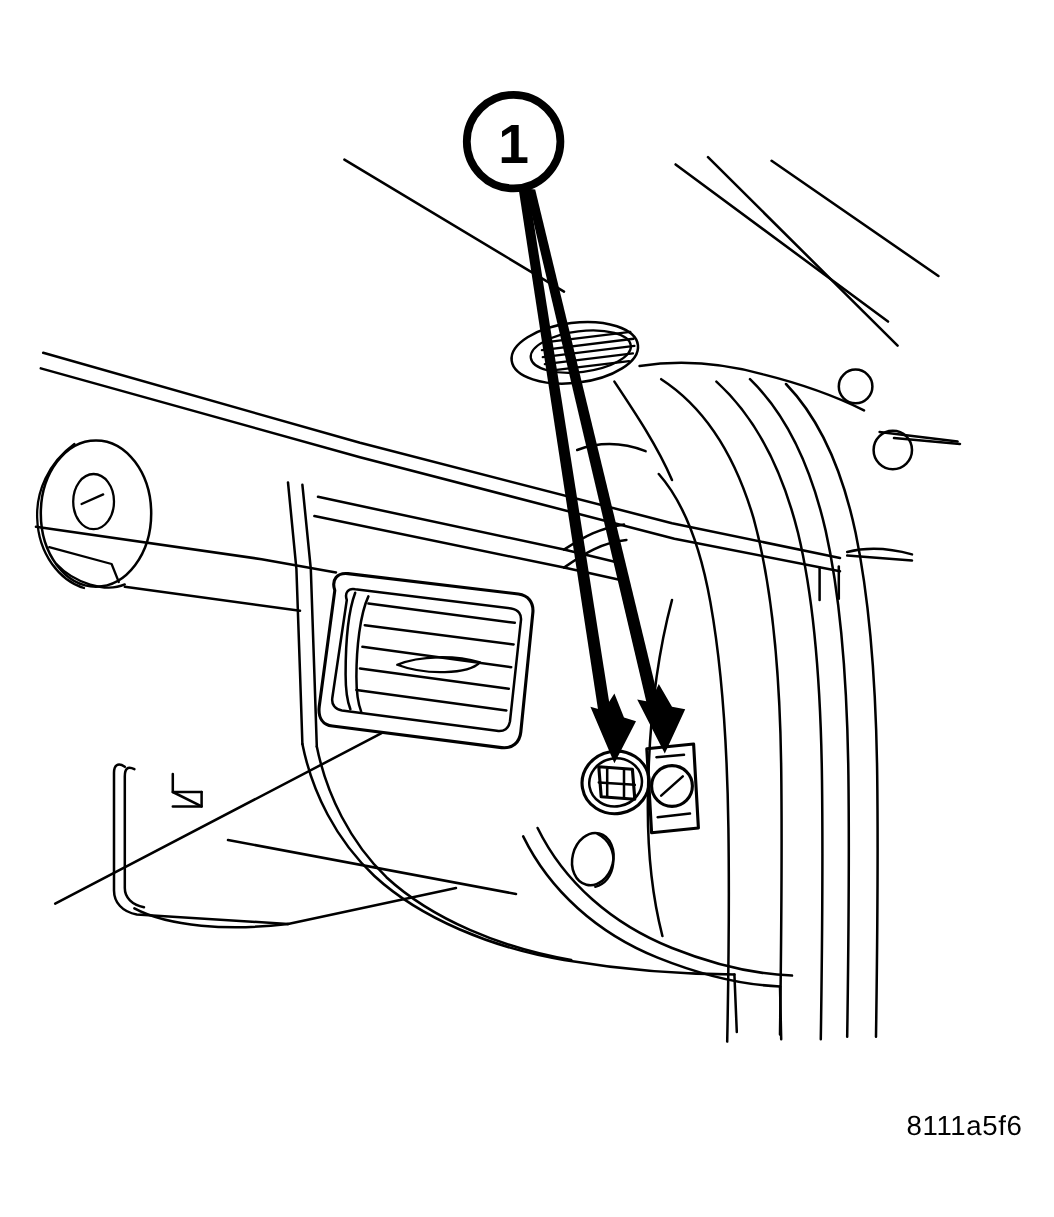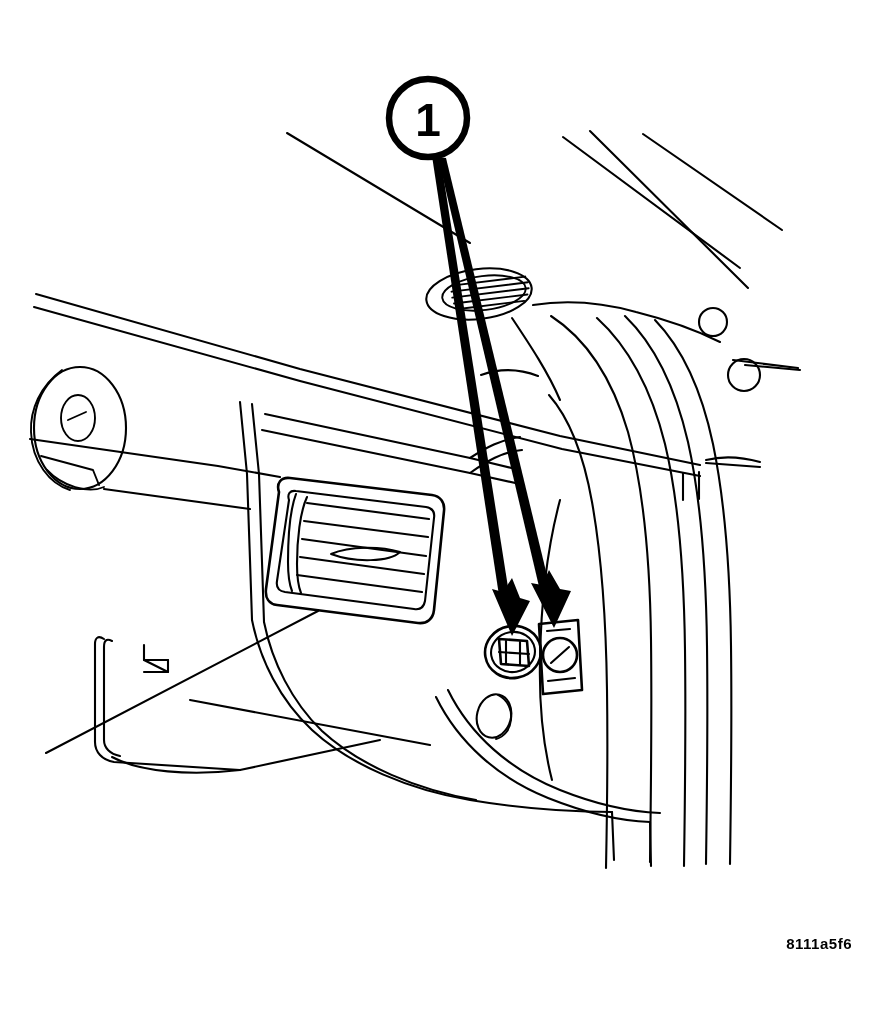--- a/index.html
+++ b/index.html
@@ -47,22 +47,22 @@
     font-weight: bold;
     fill: #000000;
     text-anchor: middle;
     dominant-baseline: central;
   }
   .fig-id {
     position: absolute;
     right: 26px;
     bottom: 62px;
     font-family: "Liberation Sans", sans-serif;
-    font-size: 15px;
-    font-weight: bold;
+    font-size: 23px;
+    font-weight: normal;
     color: #000000;
     letter-spacing: 0.5px;
     white-space: nowrap;
   }
 </style>
 </head>
 <body>
 
 <div id="figure-root">
 

